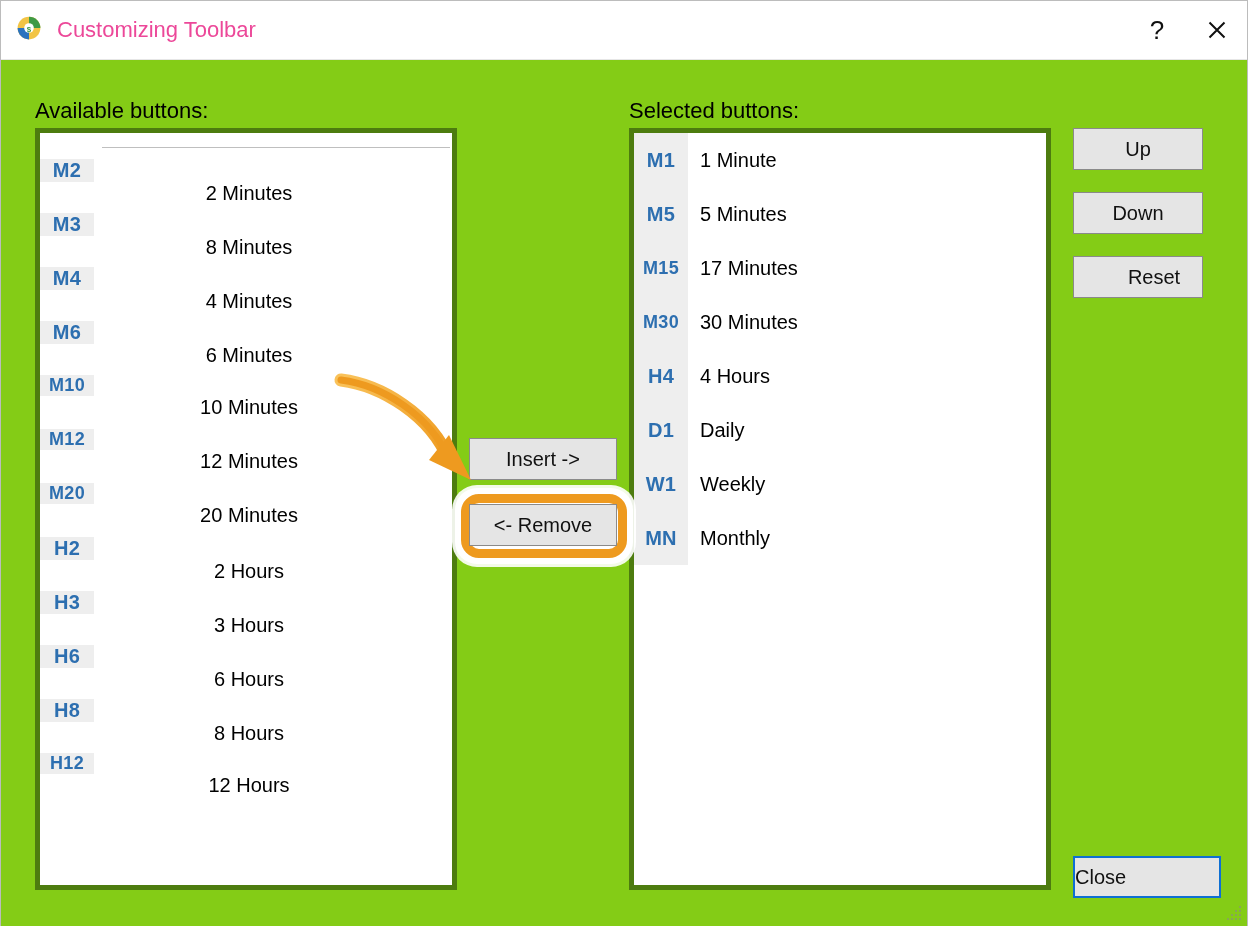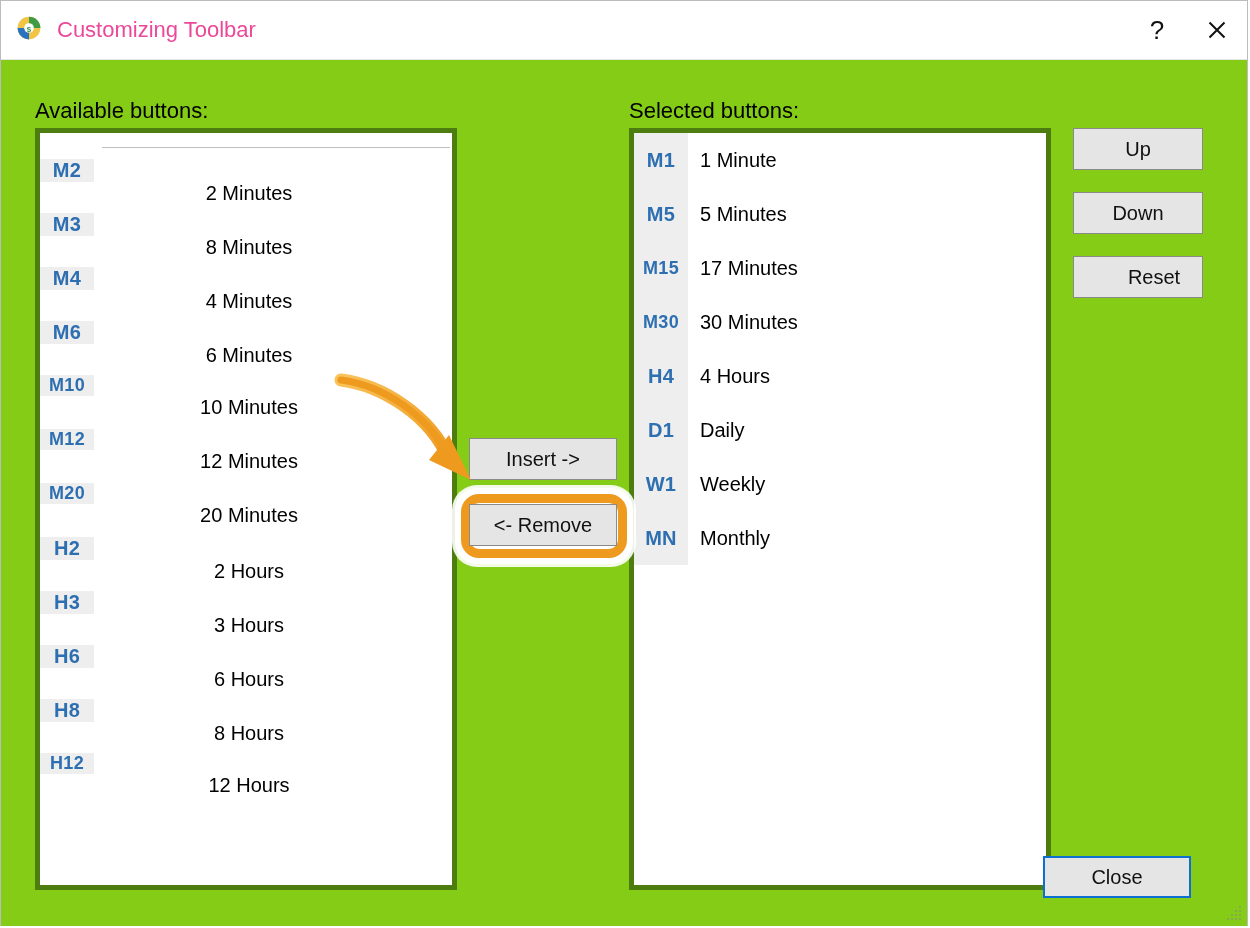--- a/index.html
+++ b/index.html
@@ -196,30 +196,29 @@
     font-size: 20px;
     color: #111;
     cursor: pointer;
   }
   .btn-up    { top: 68px; }
   .btn-down  { top: 132px; }
   .btn-reset { top: 196px; padding-left: 32px; }
 
   .btn-close {
     position: absolute;
-    left: 1042px;
+    left: 1072px;
     top: 796px;
     width: 148px;
     height: 42px;
     background: #e5e5e5;
     border: 2px solid #0e6fd3;
     box-sizing: border-box;
     display: flex;
     align-items: center;
-    justify-content: center;
     font-size: 20px;
     color: #111;
     cursor: pointer;
   }
 
   
   .grip {
     position: absolute;
     right: 2px;
     bottom: 2px;

